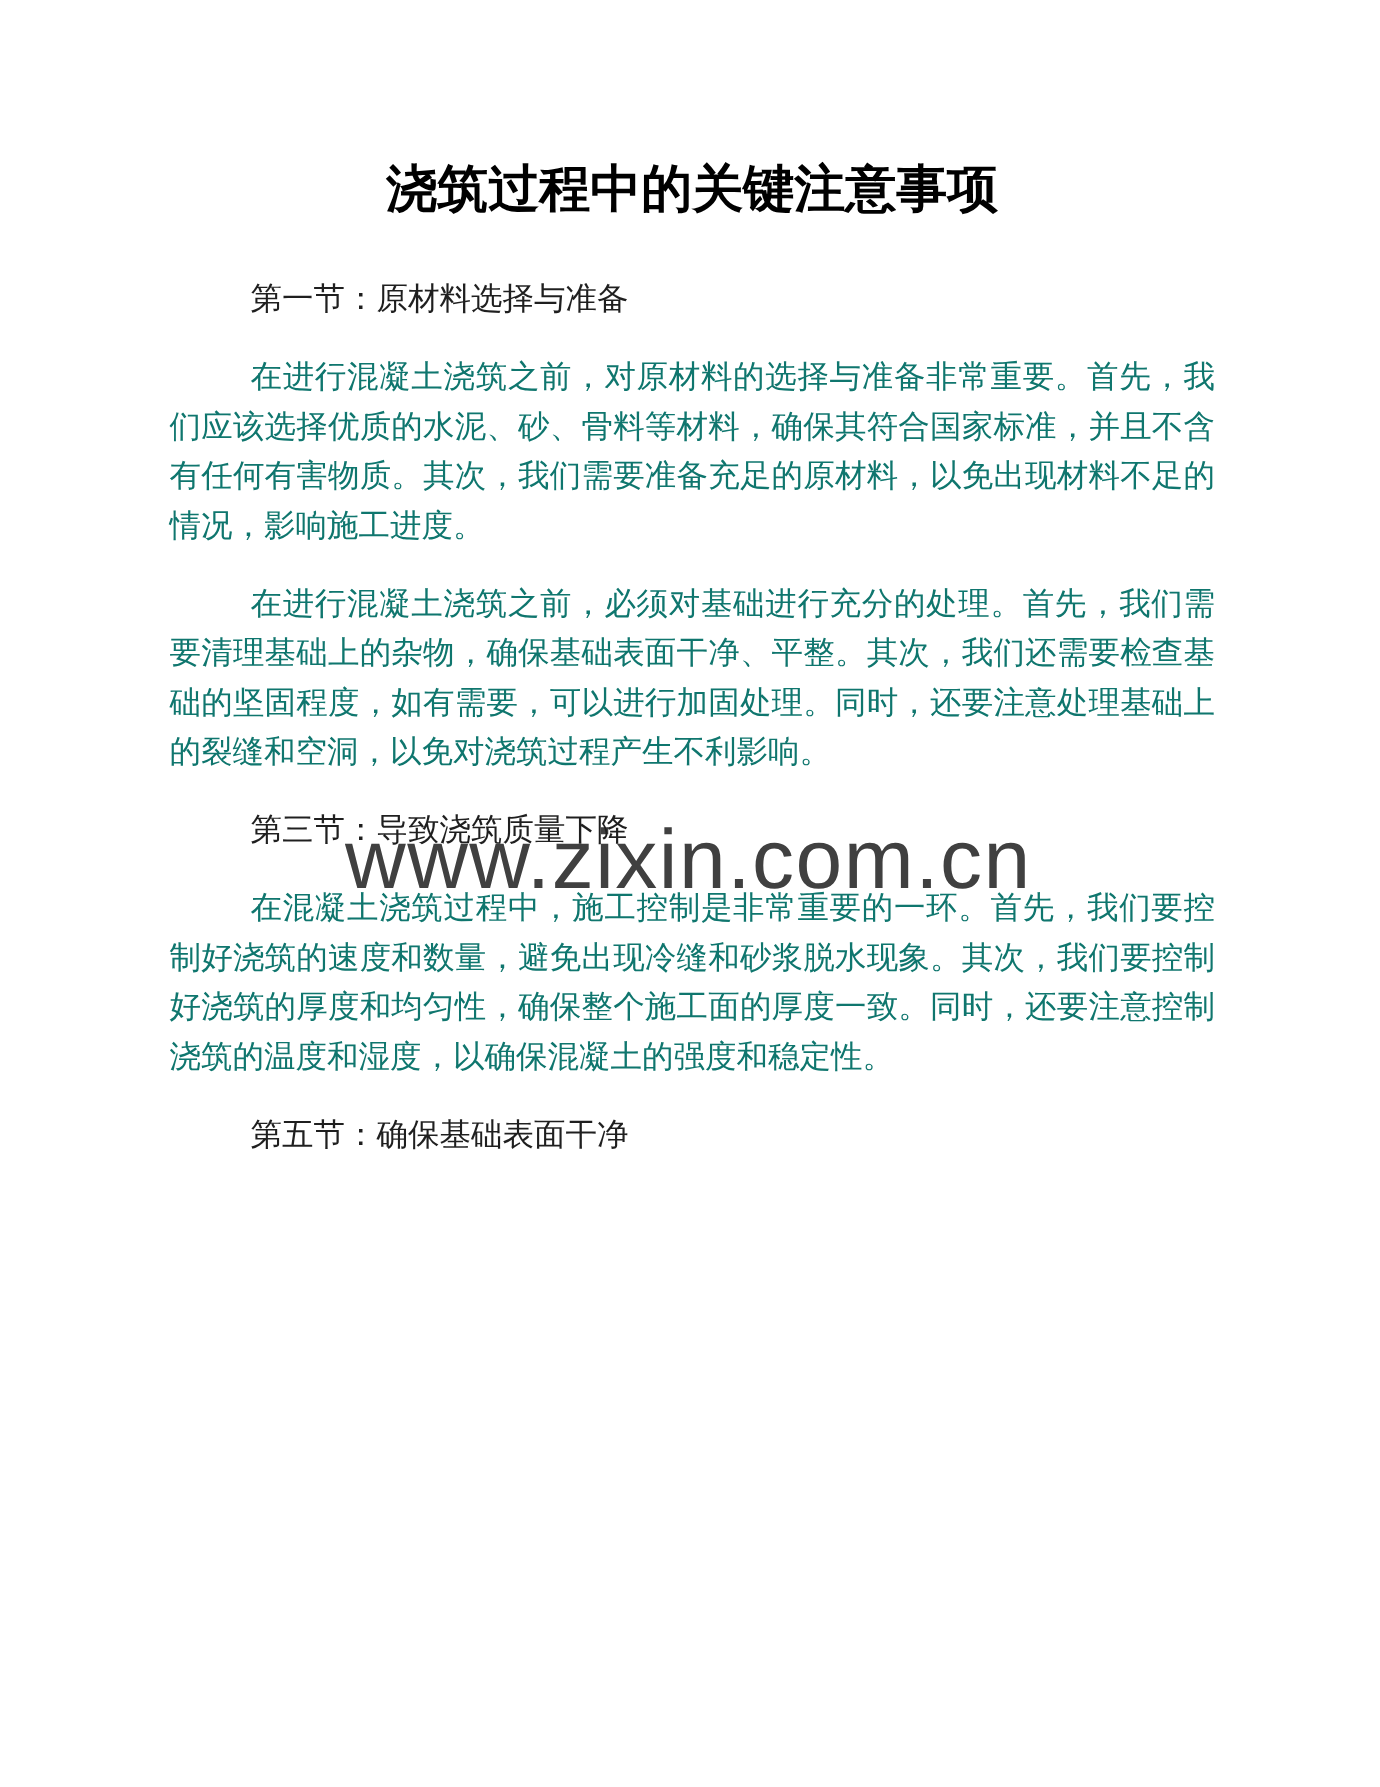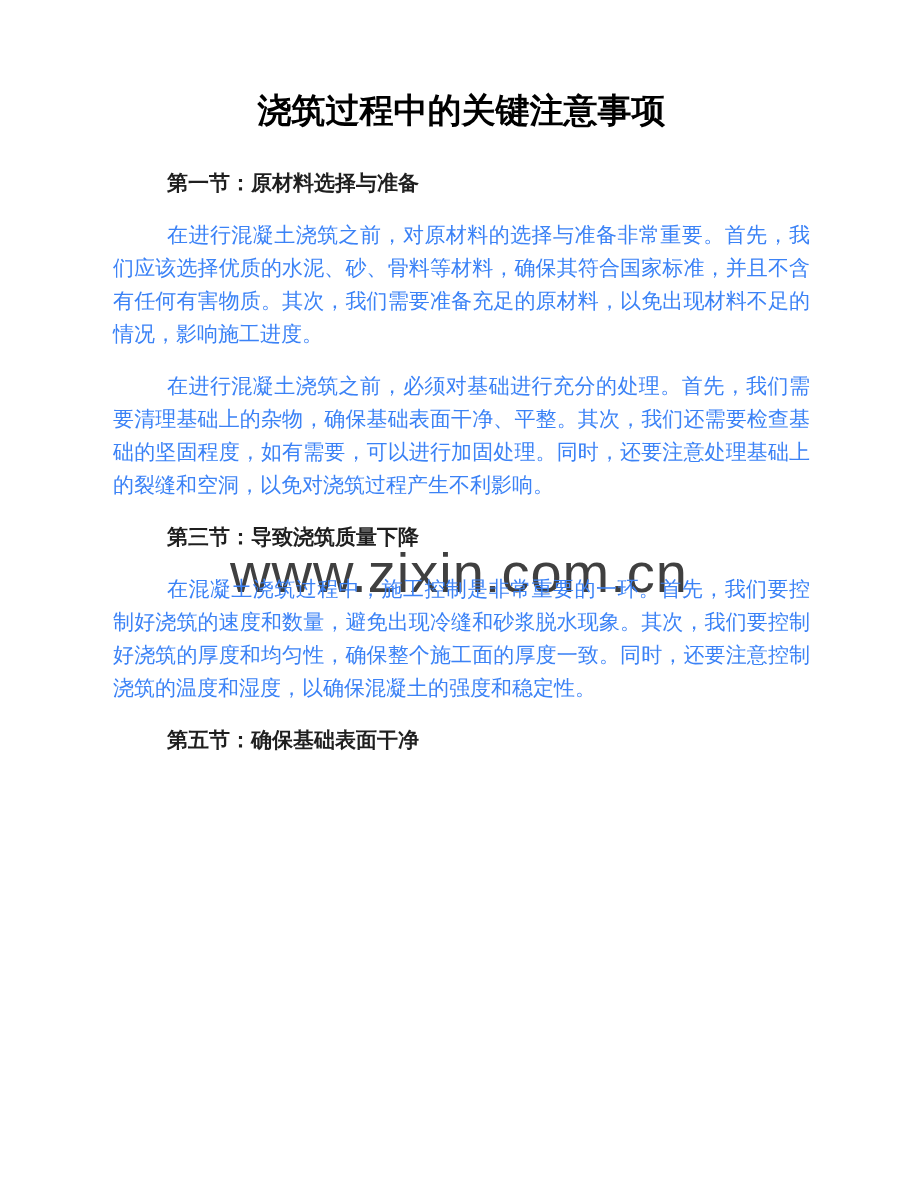--- a/index.html
+++ b/index.html
@@ -19,50 +19,50 @@
     font-size: 56px;
     line-height: 1;
     letter-spacing: 1px;
     color: #404040;
     white-space: nowrap;
     user-select: none;
   }
   .content {
     position: absolute;
     left: 113px;
-    top: 88px;
+    top: 104px;
     width: 697px;
     z-index: 1;
   }
   .doc-title {
     margin: 0 0 35px 0;
     font-family: "Liberation Sans", "DejaVu Sans", sans-serif;
     font-weight: bold;
     font-size: 34px;
     line-height: 44px;
     text-align: center;
     color: #000000;
   }
   .sec-heading {
     margin: 0 0 19px 0;
     font-family: "Liberation Serif", "DejaVu Serif", serif;
     font-size: 21px;
     line-height: 33px;
     text-indent: 54px;
     color: #1f1f1f;
-    font-weight: bold;
+    font-weight: normal;
   }
   .sec-body {
     margin: 0 0 19px 0;
     font-family: "Liberation Serif", "DejaVu Serif", serif;
     font-size: 21px;
     line-height: 33px;
     text-indent: 54px;
     text-align: justify;
-    color: #3b82f6;
+    color: #0f766e;
   }
 </style>
 </head>
 <body>
 
 <div class="page">
 
   <div class="watermark">www.zixin.com.cn</div>
 
   <div class="content">

